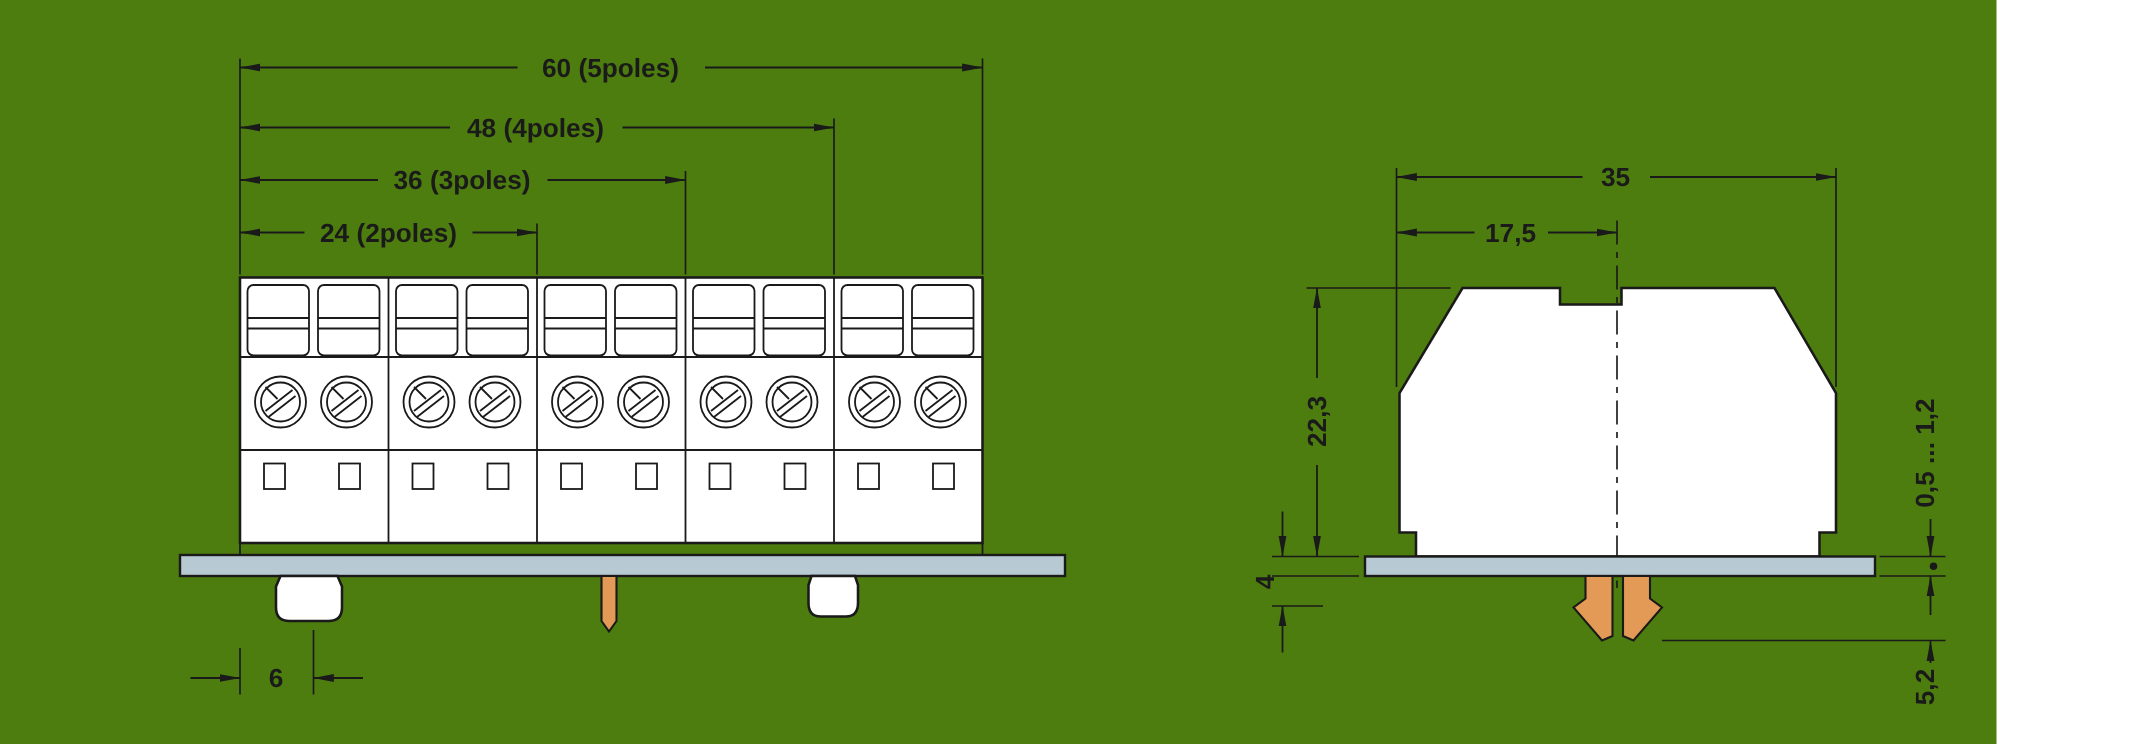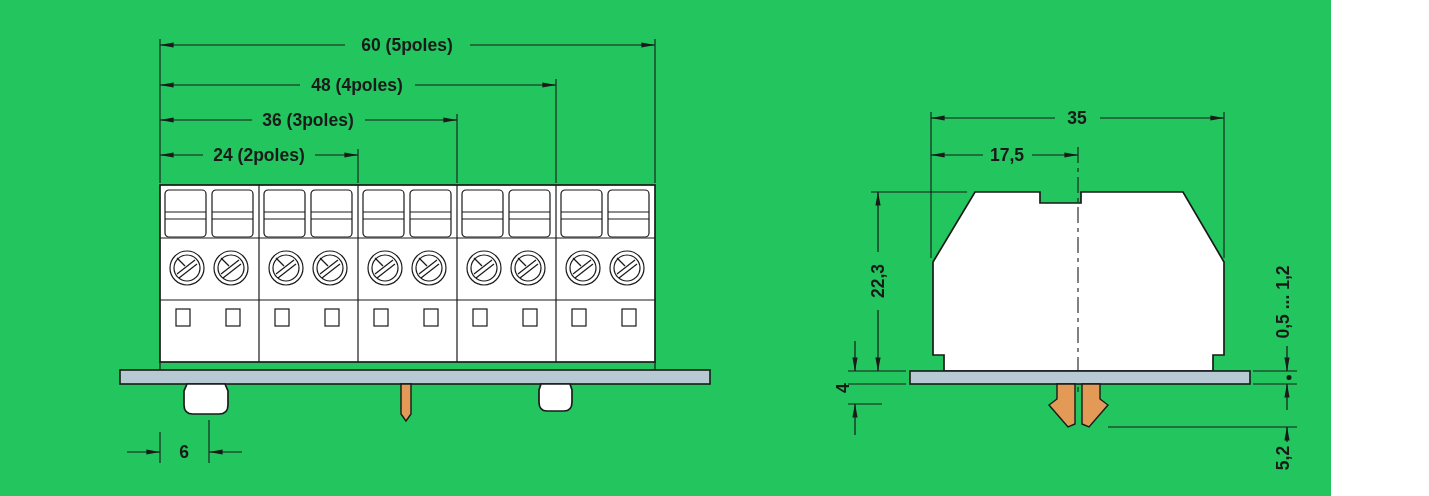--- a/index.html
+++ b/index.html
@@ -1,17 +1,17 @@
 <!DOCTYPE html>
 <html style="--line: #1a1a1a;"><head>
 <meta charset="utf-8">
 <style>
   :root { --line:#1a1a1a; }
   html,body { margin:0; padding:0; background:#ffffff; }
-  .stage { width:1331px; height:496px; background:#22c55e; position:relative; overflow:hidden; }
+  .stage { width:1331px; height:496px; background:#4d7c0f; position:relative; overflow:hidden; }
   svg { display:block; }
   .oline { fill:#ffffff; stroke:var(--line); stroke-width:1.7; stroke-linejoin:miter; }
   .thin  { fill:none; stroke:var(--line); stroke-width:1.2; }
   .dim   { fill:none; stroke:var(--line); stroke-width:1.2; }
   .ext   { fill:none; stroke:var(--line); stroke-width:1.1; }
   .cl    { fill:none; stroke:var(--line); stroke-width:1.1; stroke-dasharray:16 5 4 5; }
   .panel { stroke:var(--line); stroke-width:1.6; }
   .foot  { stroke:var(--line); stroke-width:1.4; }
   text.dimtxt { font-family:"Liberation Sans", sans-serif; font-size:17.5px; font-weight:bold; fill:var(--line); }
 </style>

